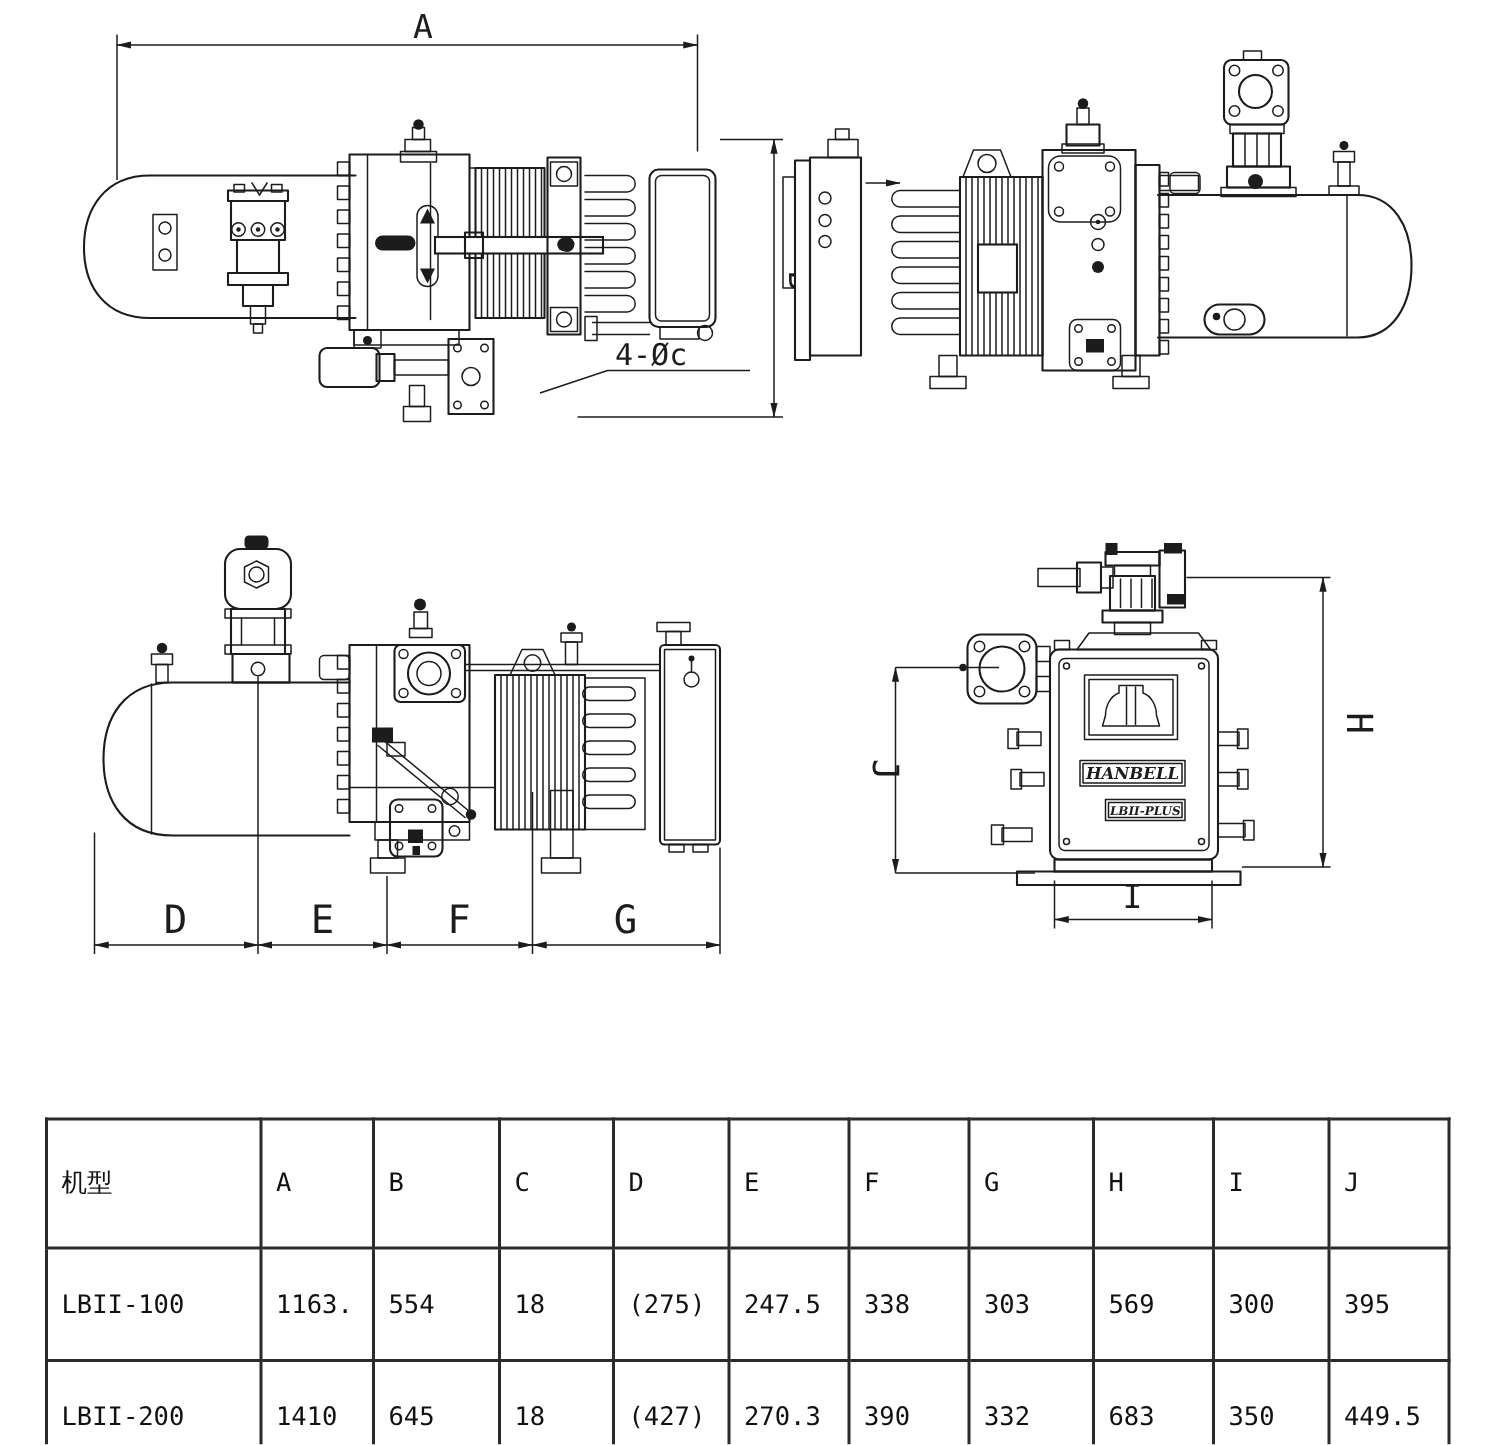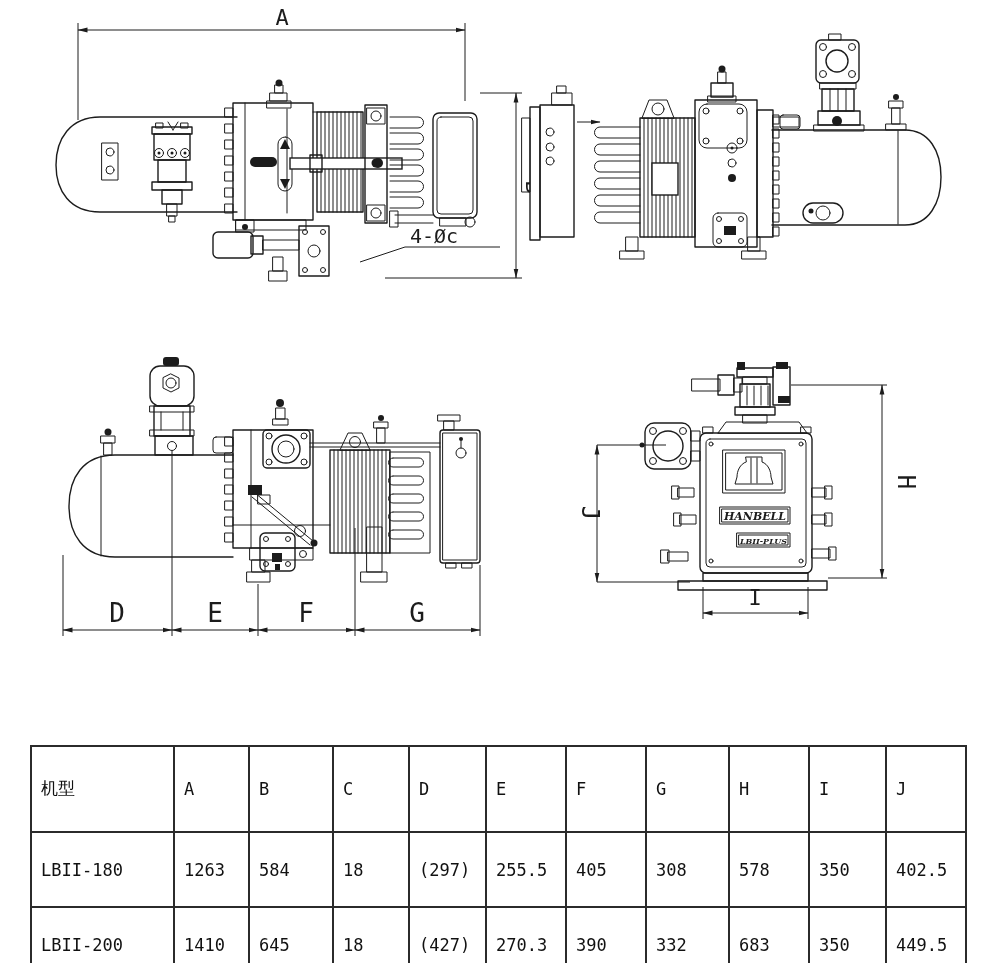--- a/index.html
+++ b/index.html
@@ -510,31 +510,31 @@
       <th>C</th>
       <th>D</th>
       <th>E</th>
       <th>F</th>
       <th>G</th>
       <th>H</th>
       <th>I</th>
       <th>J</th>
     </tr>
     <tr>
-      <td>LBII-180</td>
-      <td>1263</td>
-      <td>584</td>
+      <td>LBII-100</td>
+      <td>1163.</td>
+      <td>554</td>
       <td>18</td>
-      <td>(297)</td>
-      <td>255.5</td>
-      <td>405</td>
-      <td>308</td>
-      <td>578</td>
-      <td>350</td>
-      <td>402.5</td>
+      <td>(275)</td>
+      <td>247.5</td>
+      <td>338</td>
+      <td>303</td>
+      <td>569</td>
+      <td>300</td>
+      <td>395</td>
     </tr>
     <tr>
       <td>LBII-200</td>
       <td>1410</td>
       <td>645</td>
       <td>18</td>
       <td>(427)</td>
       <td>270.3</td>
       <td>390</td>
       <td>332</td>

